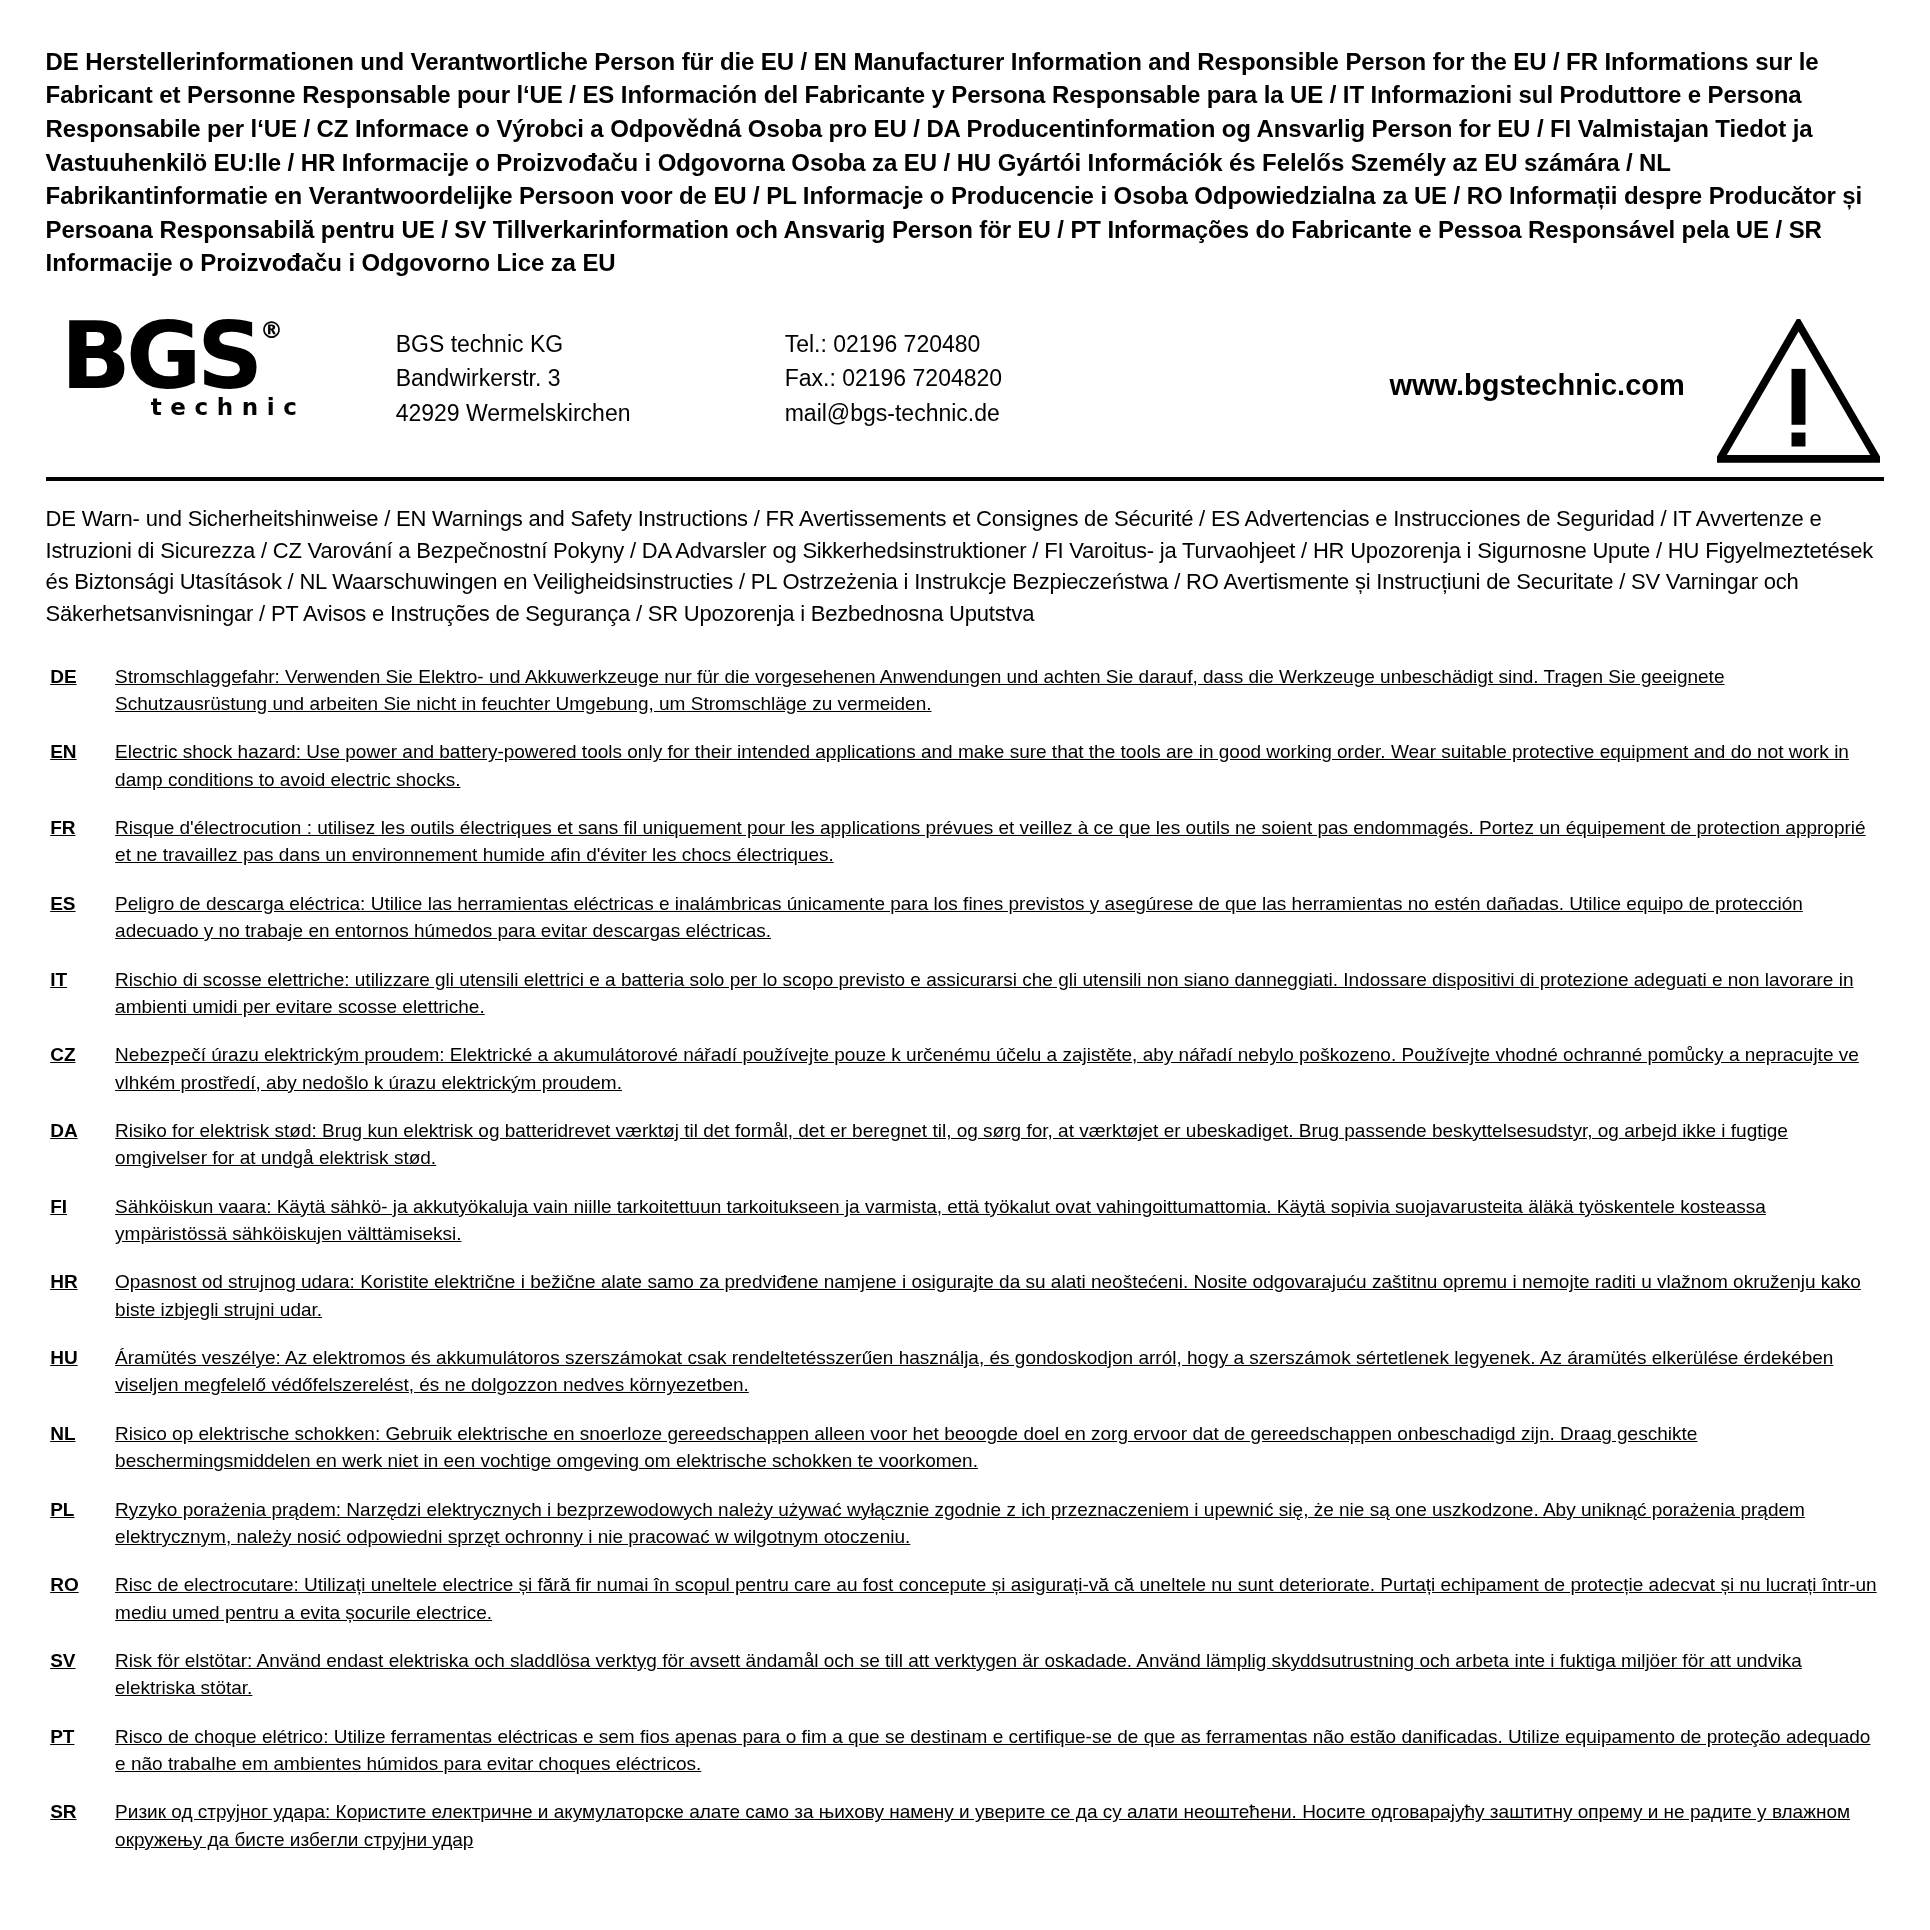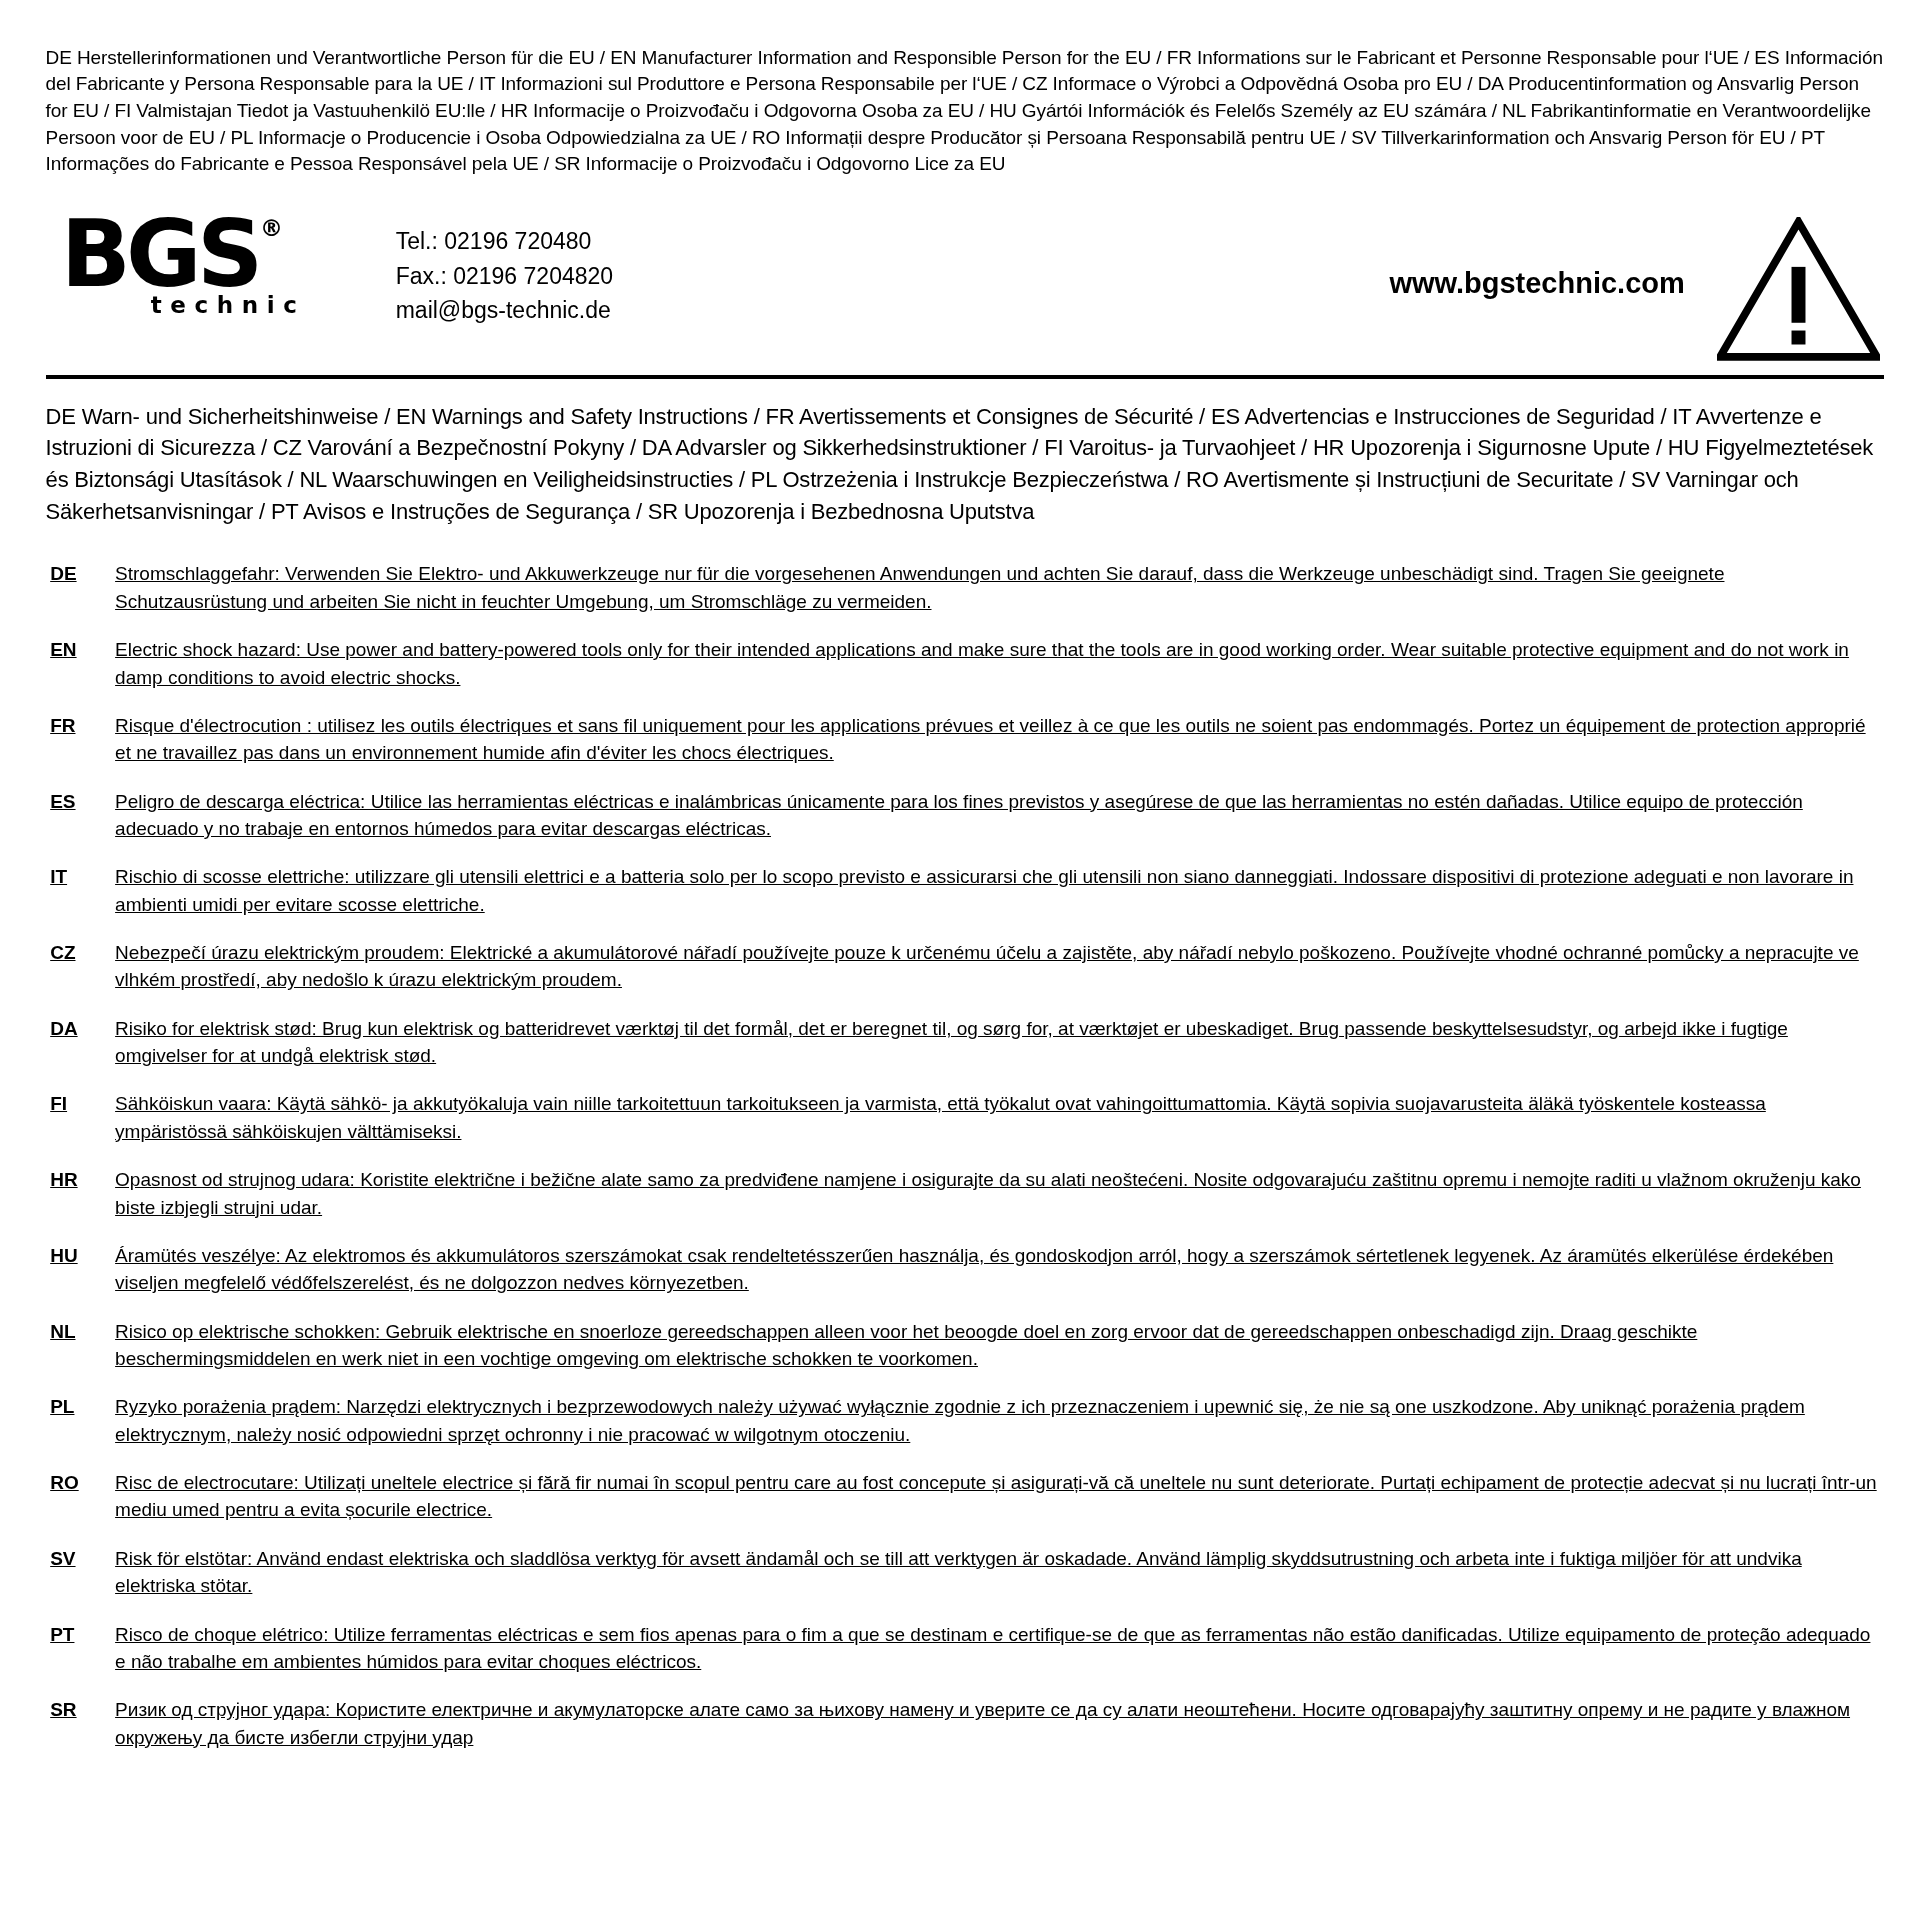--- a/index.html
+++ b/index.html
@@ -16,22 +16,22 @@
   }
   .page {
     box-sizing: border-box;
     width: 1930px;
     height: 1930px;
     padding: 37px 44px 0 44px;
   }
 
   
   .top-heading {
-    font-size: 19px;
-    font-weight: normal;
+    font-size: 24px;
+    font-weight: bold;
     line-height: 1.40;
     letter-spacing: -0.1px;
     margin: 7.8px 0 0 0;
     padding: 0 1.6px;
   }
 
   
   .company-block {
     display: flex;
     align-items: flex-start;
@@ -152,20 +152,25 @@
 
   <div class="top-heading">DE Herstellerinformationen und Verantwortliche Person für die EU  /  EN Manufacturer Information and Responsible Person for the EU  /  FR Informations sur le Fabricant et Personne Responsable pour l‘UE  /  ES Información del Fabricante y Persona Responsable para la UE  /  IT Informazioni sul Produttore e Persona Responsabile per l‘UE  /  CZ Informace o Výrobci a Odpovědná Osoba pro EU  /  DA Producentinformation og Ansvarlig Person for EU  /  FI Valmistajan Tiedot ja Vastuuhenkilö EU:lle  /  HR Informacije o Proizvođaču i Odgovorna Osoba za EU  /  HU Gyártói Információk és Felelős Személy az EU számára  /  NL Fabrikantinformatie en Verantwoordelijke Persoon voor de EU  /  PL Informacje o Producencie i Osoba Odpowiedzialna za UE  /  RO Informații despre Producător și Persoana Responsabilă pentru UE  /  SV Tillverkarinformation och Ansvarig Person för EU  /  PT Informações do Fabricante e Pessoa Responsável pela UE  /  SR Informacije o Proizvođaču i Odgovorno Lice za EU</div>
 
   <div class="company-block">
 
     <div class="logo-wrap">
       <div class="logo-bgs"><span>BGS</span><span class="reg">®</span></div>
       <div class="logo-technic">technic</div>
     </div>
 
+    <div class="addr-col">
+      <div>BGS technic KG</div>
+      <div>Bandwirkerstr. 3</div>
+      <div>42929 Wermelskirchen</div>
+    </div>
 
     <div class="tel-col">
       <div>Tel.: 02196 720480</div>
       <div>Fax.: 02196 7204820</div>
       <div>mail@bgs-technic.de</div>
     </div>
 
     <div class="web-col">www.bgstechnic.com</div>
 
     <div class="warn-col">

